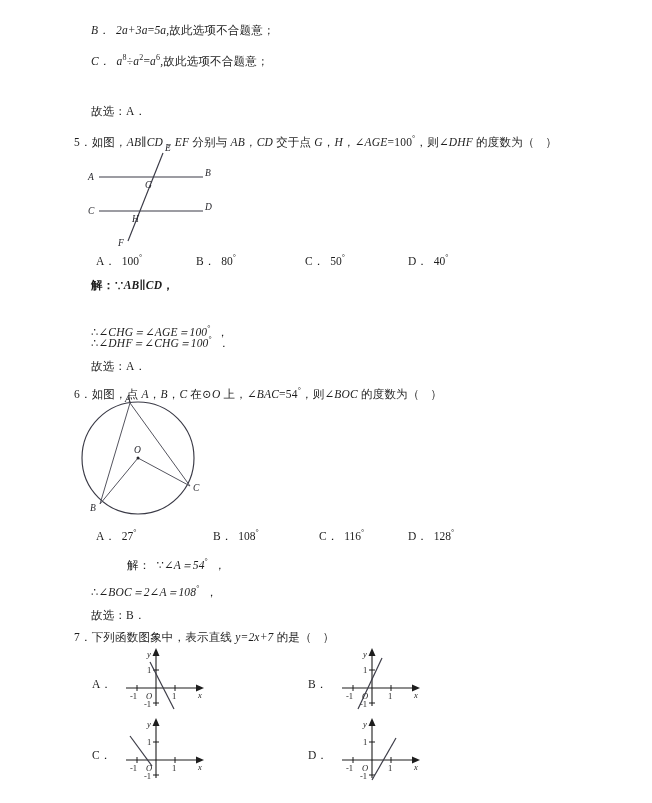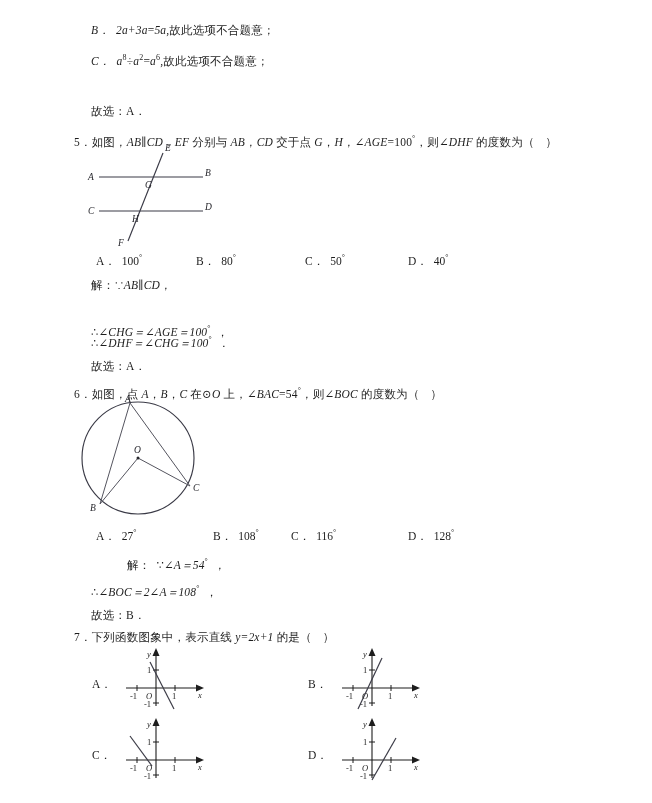--- a/index.html
+++ b/index.html
@@ -88,21 +88,21 @@
   <div class="optrow" style="left:196px;top:253px;">
     <span>B．</span><span class="sp"></span><span>80</span><span class="deg">°</span>
   </div>
   <div class="optrow" style="left:305px;top:253px;">
     <span>C．</span><span class="sp"></span><span>50</span><span class="deg">°</span>
   </div>
   <div class="optrow" style="left:408px;top:253px;">
     <span>D．</span><span class="sp"></span><span>40</span><span class="deg">°</span>
   </div>
 
-  <div class="line" style="left:91px;top:278px;">
+  <div class="line" style="left:91px;top:278px;font-weight:bold;">
     <span>解：</span><span>∵</span><span class="it">AB∥CD</span><span>，</span>
   </div>
   <div class="line" style="left:91px;top:305px;margin-top:16px;">
     <span>∴</span><span class="it">∠CHG＝∠AGE＝100</span><span class="deg">°</span><span class="sp"></span><span>，</span>
   </div>
   <div class="line" style="left:91px;top:332px;text-align:right;">
     <span>∴</span><span class="it">∠DHF＝∠CHG＝100</span><span class="deg">°</span><span class="sp"></span><span>．</span>
   </div>
   <div class="line" style="left:91px;top:359px;">故选：A．</div>
 
@@ -126,37 +126,37 @@
       <text class="lbl" x="121" y="93">C</text>
     </svg>
   </div>
 
   <div class="optrow" style="left:96px;top:528px;">
     <span>A．</span><span class="sp"></span><span>27</span><span class="deg">°</span>
   </div>
   <div class="optrow" style="left:213px;top:528px;font-family:Liberation Serif, serif;">
     <span>B．</span><span class="sp"></span><span>108</span><span class="deg">°</span>
   </div>
-  <div class="optrow" style="left:291px;top:528px;">
+  <div class="optrow" style="left:319px;top:528px;">
     <span>C．</span><span class="sp"></span><span>116</span><span class="deg">°</span>
   </div>
   <div class="optrow" style="left:408px;top:528px;">
     <span>D．</span><span class="sp"></span><span>128</span><span class="deg">°</span>
   </div>
 
   <div class="line" style="left:91px;top:554px;margin-left:36px;">
     <span>解：</span><span class="sp"></span><span>∵</span><span class="it">∠A＝54</span><span class="deg">°</span><span class="sp"></span><span>，</span>
   </div>
   <div class="line" style="left:91px;top:581px;">
     <span>∴</span><span class="it">∠BOC＝2∠A＝108</span><span class="deg">°</span><span class="sp"></span><span>，</span>
   </div>
   <div class="line" style="left:91px;top:608px;">故选：B．</div>
 
   <div class="line" style="left:74px;top:630px;">
-    <span class="qnum">7．</span><span>下列函数图象中，表示直线 </span><span class="it">y=2x+1</span><span> 的是（</span><span class="sp2"></span><span>）</span>
+    <span class="qnum">7．</span><span>下列函数图象中，表示直线 </span><span class="it">y=2x+7</span><span> 的是（</span><span class="sp2"></span><span>）</span>
   </div>
 
   <div class="optletter" style="left:92px;top:677px;">A．</div>
   <div class="fig" style="left:118px;top:648px;">
     <svg width="90" height="62" viewBox="0 0 90 62">
       <line class="axis" x1="8" y1="40" x2="78" y2="40"></line>
       <polygon points="78,36.5 86,40 78,43.5" fill="#1d1d1d"></polygon>
       <line class="axis" x1="38" y1="58" x2="38" y2="8"></line>
       <polygon points="34.5,8 38,0 41.5,8" fill="#1d1d1d"></polygon>
       <line class="tick" x1="19" y1="37" x2="19" y2="43"></line>

